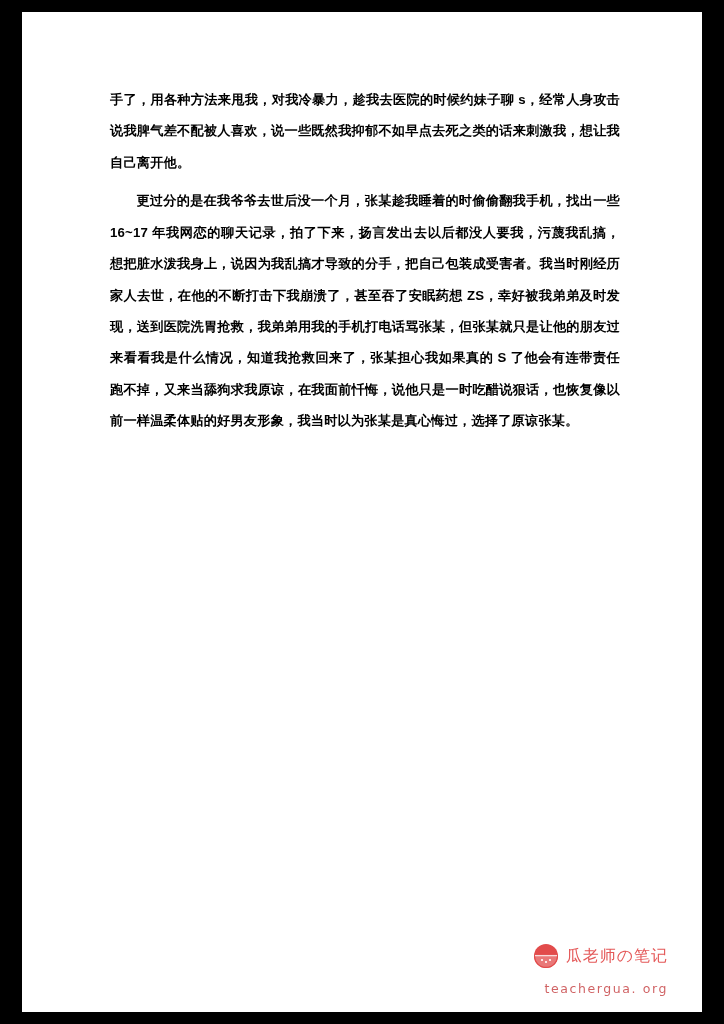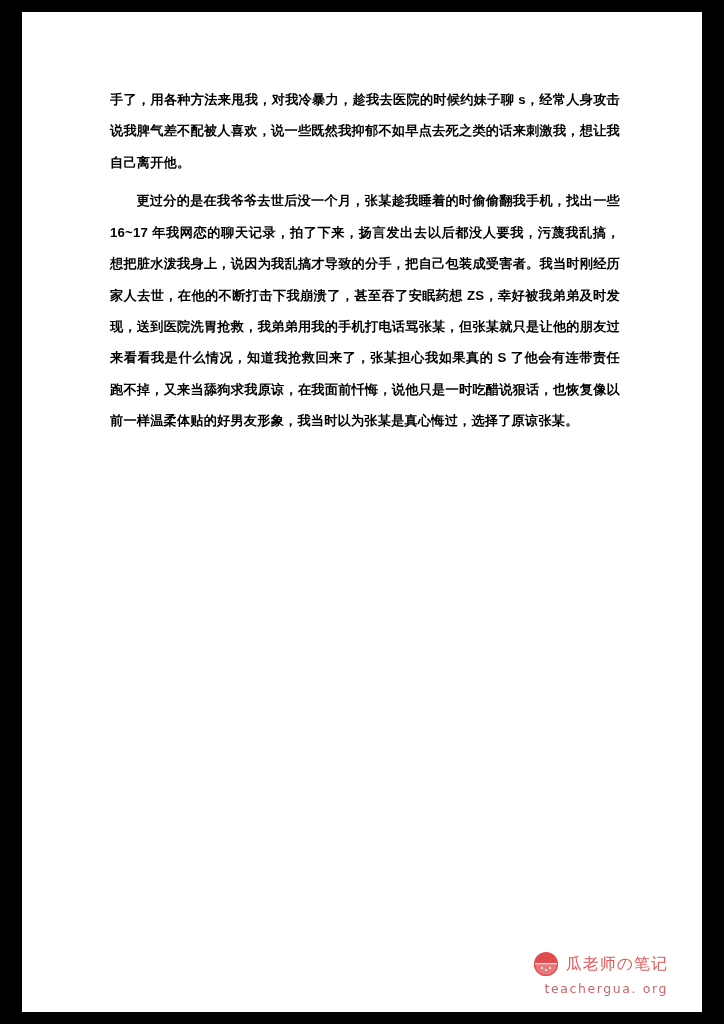--- a/index.html
+++ b/index.html
@@ -74,21 +74,21 @@
     display: block;
   }
   .wm-text {
     font-size: 16px;
     color: #e24b4b;
     font-family: "DejaVu Sans", sans-serif;
     letter-spacing: 1px;
     opacity: 0.92;
   }
   .wm-url {
-    margin-top: 4px;
+    margin-top: 12px;
     font-size: 12.5px;
     color: #c8484a;
     font-family: "DejaVu Sans", sans-serif;
     letter-spacing: 1.6px;
     opacity: 0.85;
   }
 </style>
 </head>
 <body>
 

